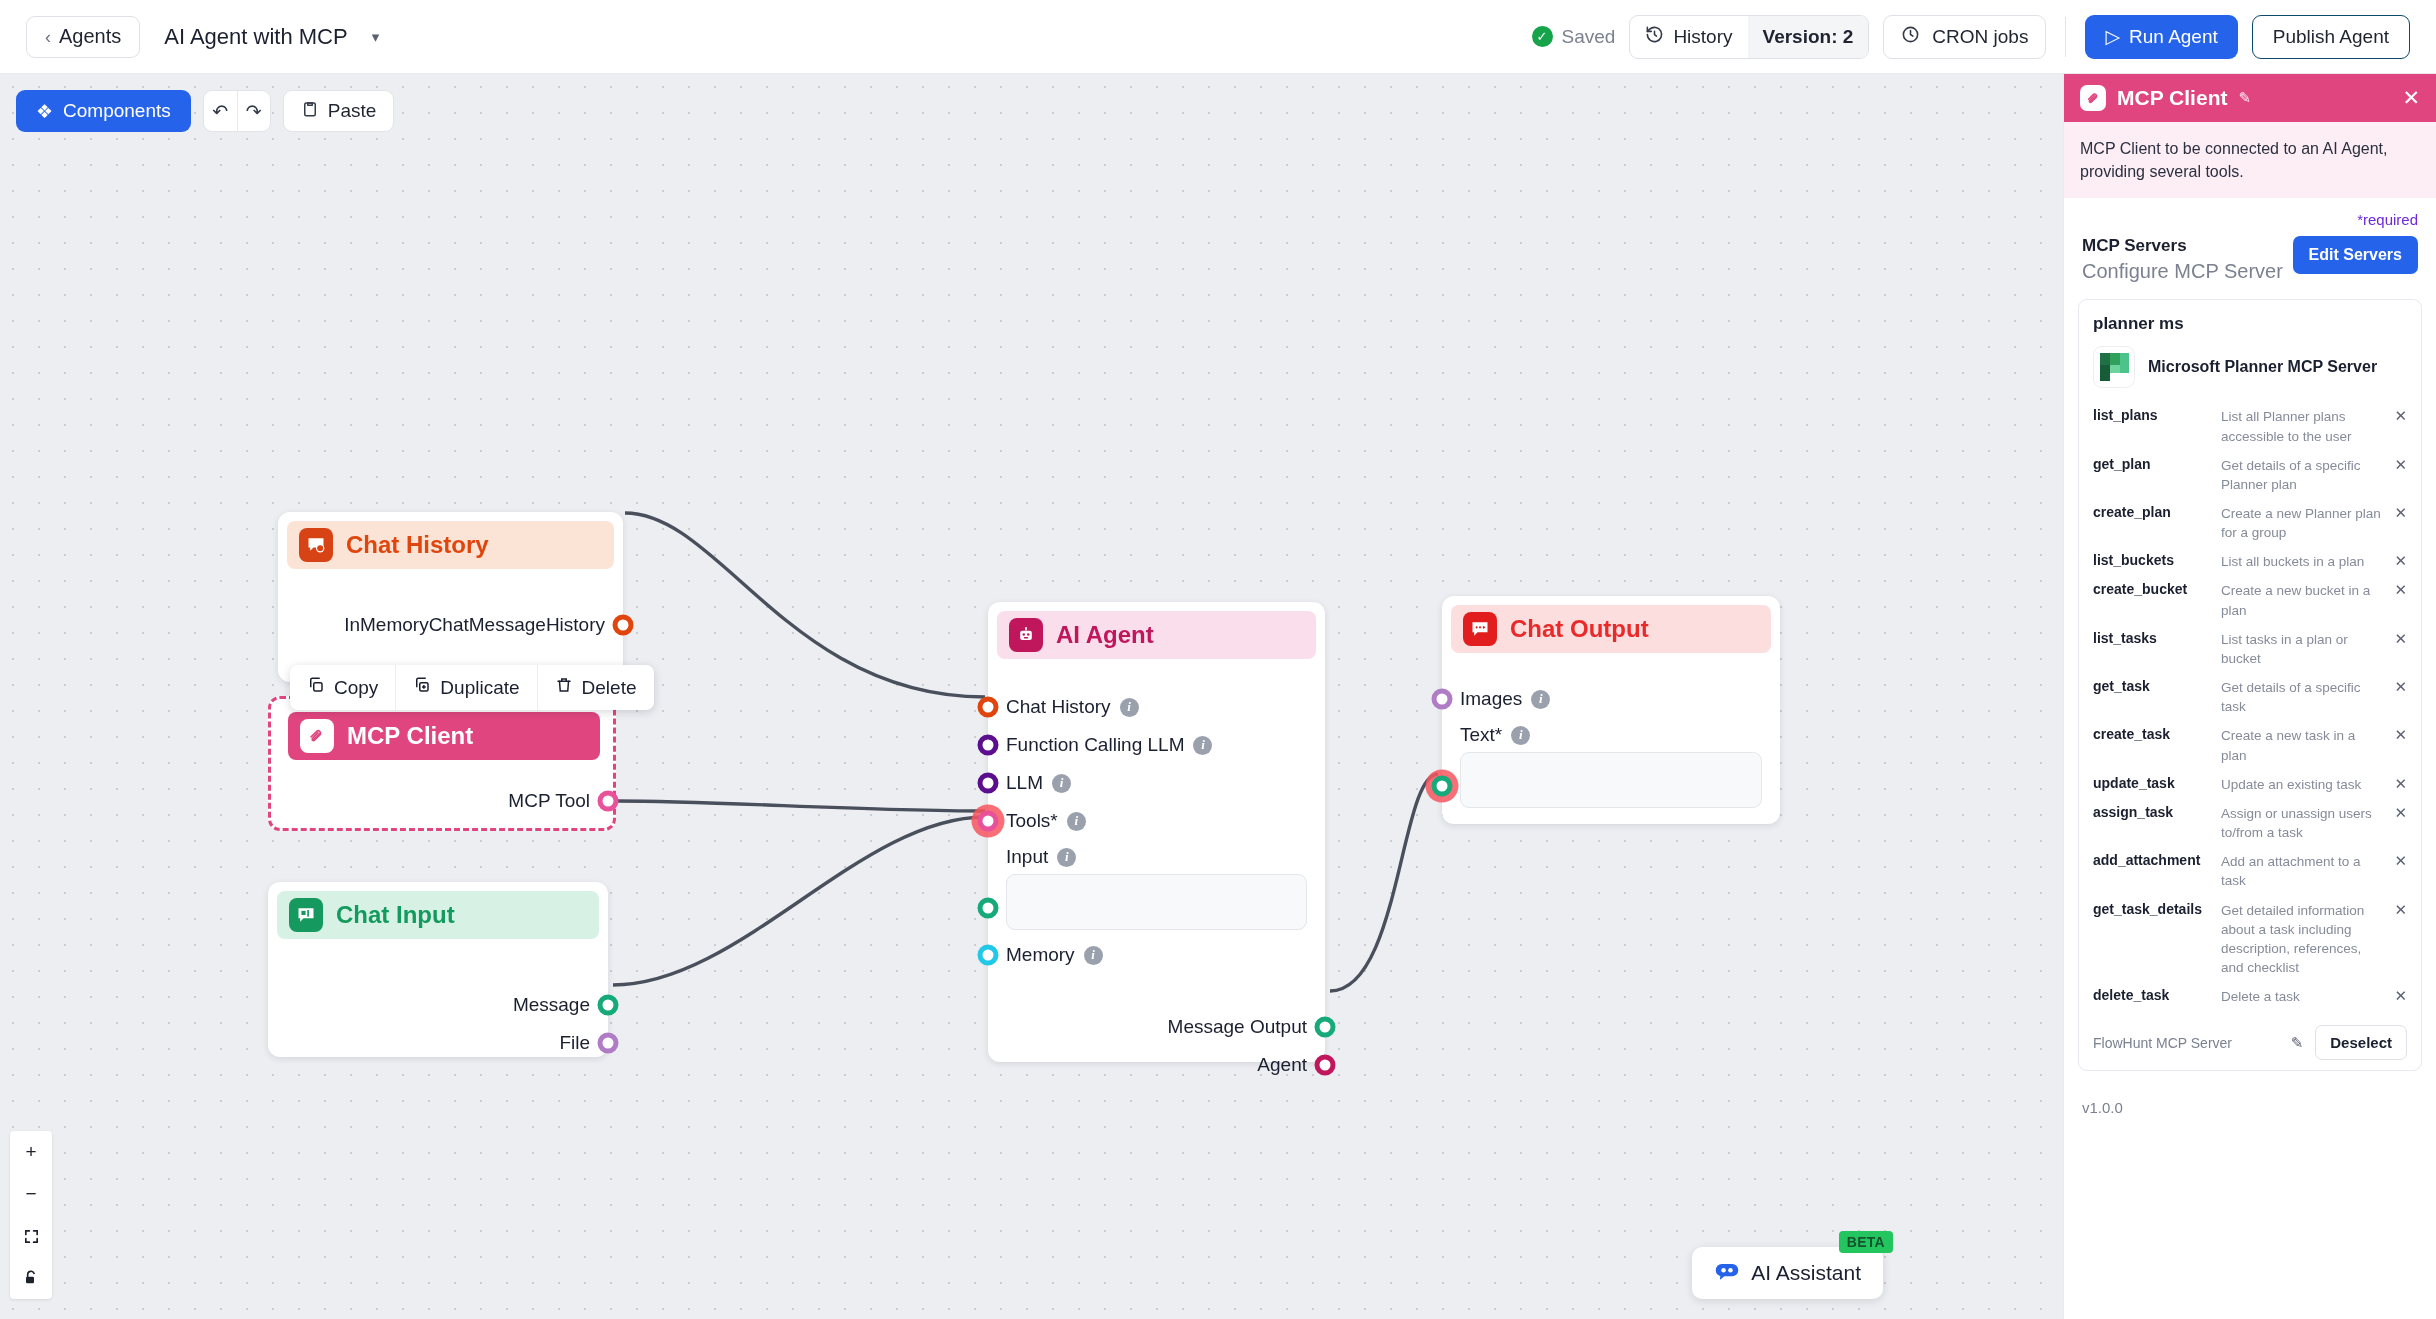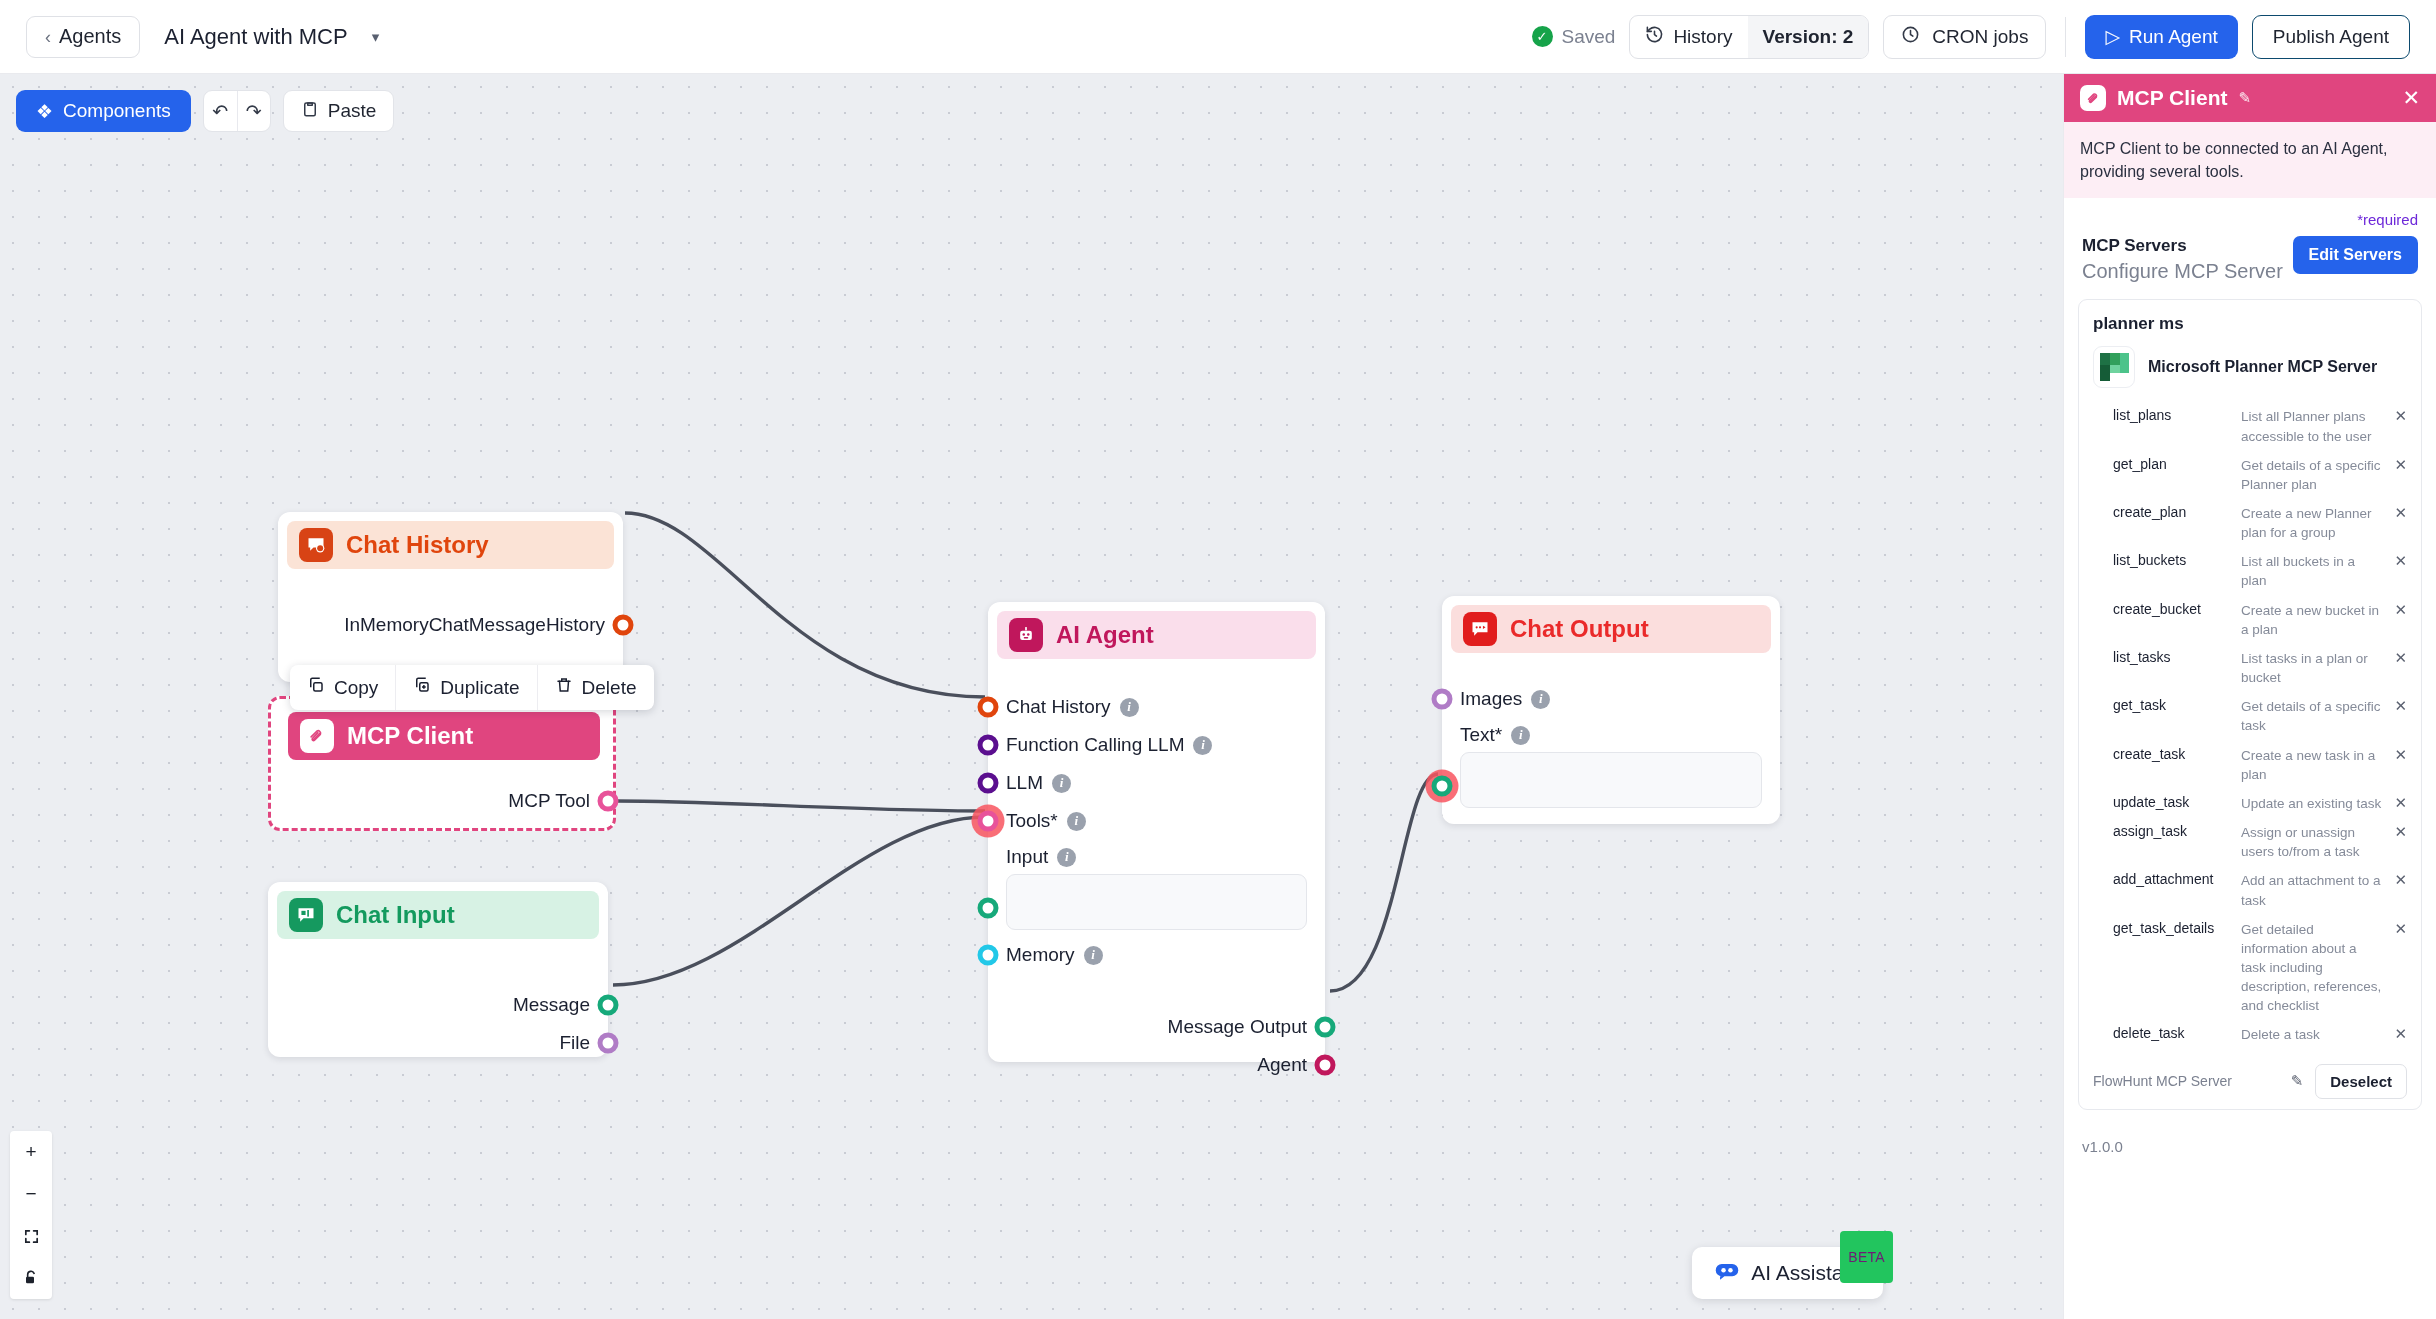--- a/index.html
+++ b/index.html
@@ -107,22 +107,22 @@
   
   .ai-assist {
     position: absolute; right: 180px; bottom: 20px;
     display: flex; align-items: center; gap: 11px;
     background: #fff; border-radius: 10px; padding: 13px 22px;
     box-shadow: 0 2px 8px rgba(20,25,40,.13); cursor: pointer;
   }
   .ai-assist .lbl { font-size: 21px; color: #1b2030; }
   .beta-badge {
     position: absolute; top: -16px; right: -10px;
-    background: #22c55e; color: #701a75; font-size: 14px; font-weight: 400;
-    padding: 18px 8px; border-radius: 4px; letter-spacing: .3px;
+    background: #22c55e; color: #14532d; font-size: 14px; font-weight: 700;
+    padding: 3px 8px; border-radius: 4px; letter-spacing: .3px;
   }
 
   
   .node {
     position: absolute; background: #fff; border-radius: 12px;
     box-shadow: 0 2px 7px rgba(25,30,45,.11);
   }
   .node-hdr {
     display: flex; align-items: center; gap: 13px;
     margin: 9px; height: 48px; border-radius: 8px; padding: 0 12px;
@@ -204,21 +204,21 @@
   }
   .server-name { font-size: 17px; font-weight: 700; color: #1b2030; margin-bottom: 12px; }
   .server-brand { display: flex; align-items: center; gap: 13px; margin-bottom: 14px; }
   .planner-ico {
     width: 42px; height: 42px; border: 1px solid #eceef2; border-radius: 9px;
     background: #fff; position: relative; flex: none;
   }
   .planner-ico i { position: absolute; display: block; }
   .server-brand .bn { font-size: 16px; font-weight: 700; color: #1b2030; }
   .tool-row { display: flex; align-items: flex-start; padding: 5px 0; gap: 8px; }
-  .tool-name { width: 120px; flex: none; font-size: 14px; font-weight: 400; color: #1b2030; margin-left: 20px; }
+  .tool-name { width: 120px; flex: none; font-size: 14px; font-weight: 700; color: #1b2030; }
   .tool-desc { flex: 1; font-size: 13.5px; color: #858b99; line-height: 1.42; }
   .tool-x { flex: none; font-size: 15px; color: #5b6170; cursor: pointer; padding-left: 4px; }
   .card-foot { display: flex; align-items: center; margin-top: 14px; }
   .card-foot .fh { font-size: 14px; color: #7b8190; }
   .card-foot .pen { margin-left: auto; font-size: 15px; color: #5b6170; cursor: pointer; }
   .deselect {
     margin-left: 12px; border: 1px solid #dfe1e6; border-radius: 7px; background: #fff;
     padding: 8px 14px; font-size: 15px; font-weight: 700; color: #1b2030; cursor: pointer;
   }
   .panel-ver { padding: 22px 18px; font-size: 15px; color: #7b8190; }

